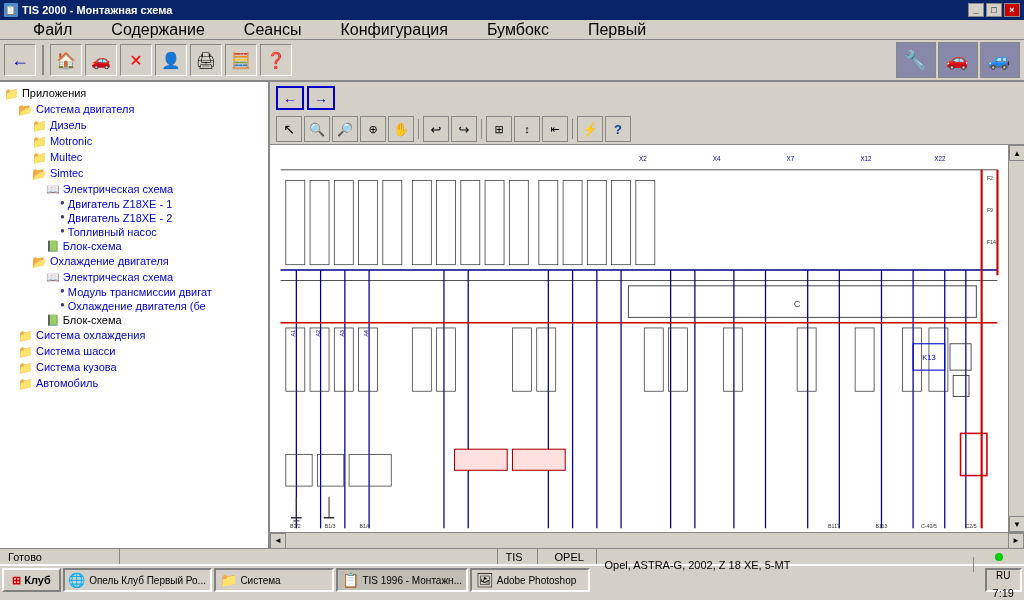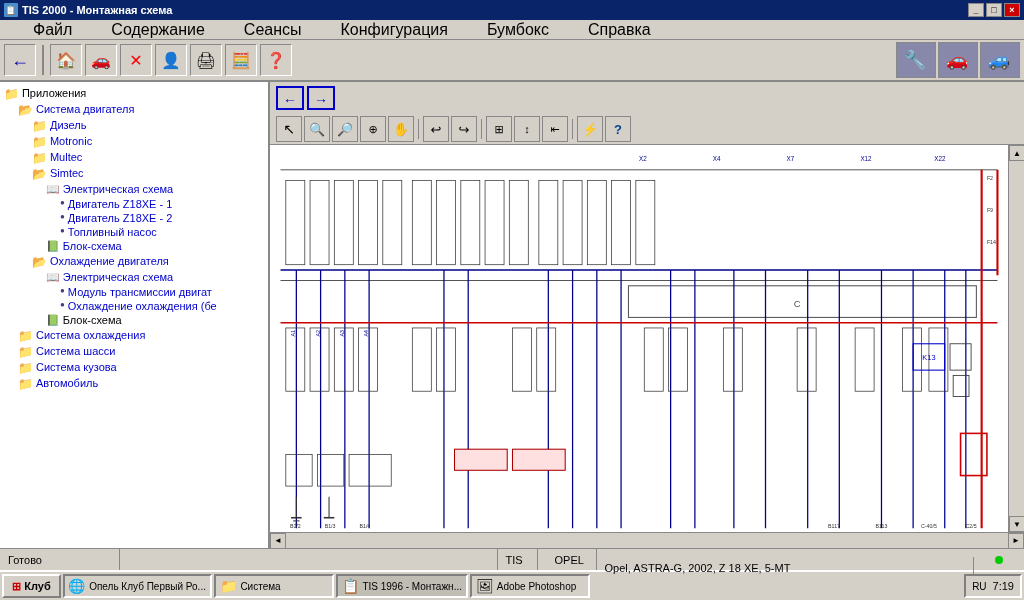--- a/index.html
+++ b/index.html
@@ -193,21 +193,21 @@
 
     
     .diagram-svg {
       width: calc(100% - 16px);
       height: 100%;
     }
 
     
     .status-bar {
       background: #d4d0c8;
-      height: 22px;
+      height: 16px;
       border-top: 1px solid #888;
       display: flex;
       align-items: center;
       font-size: 11px;
     }
     .status-section {
       padding: 2px 8px;
       border-right: 1px solid #888;
       height: 100%;
       display: flex;
@@ -269,20 +269,21 @@
     .taskbar-tray {
       display: flex;
       align-items: center;
       background: #d4d0c8;
       border: 2px solid;
       border-color: #808080 #fff #fff #808080;
       padding: 0 6px;
       height: 24px;
       gap: 6px;
       font-size: 11px;
+      flex-direction: column;
     }
 
     
     .green-dot { width: 8px; height: 8px; background: #00cc00; border-radius: 50%; display: inline-block; }
 
     
     .left-panel::-webkit-scrollbar { width: 14px; }
     .left-panel::-webkit-scrollbar-track { background: #d4d0c8; }
     .left-panel::-webkit-scrollbar-thumb { background: #a0a0a0; border: 1px solid #888; }
   </style>
@@ -300,21 +301,21 @@
     <div class="title-btn" style="background:#cc0000;color:white;">×</div>
   </div>
 </div>
 
 <div class="menu-bar">
   <span class="menu-item">Файл</span>
   <span class="menu-item">Содержание</span>
   <span class="menu-item">Сеансы</span>
   <span class="menu-item">Конфигурация</span>
   <span class="menu-item">Бумбокс</span>
-  <span class="menu-item">Справка</span>
+  <span class="menu-item">Первый</span>
 </div>
 
 <div class="toolbar">
 
   <div class="toolbar-btn" style="font-size:18px;color:#0000aa;">←</div>
   <div class="toolbar-separator"></div>
   <div class="toolbar-btn">🏠</div>
   <div class="toolbar-btn">🚗</div>
   <div class="toolbar-btn" style="color:red;">✕</div>
   <div class="toolbar-btn">👤</div>
@@ -385,21 +386,21 @@
     <div class="tree-item tree-indent-3">
       <span class="book-icon">📖</span>
       <span class="tree-link">Электрическая схема</span>
     </div>
     <div class="tree-item tree-indent-4">
       <span class="bullet">●</span>
       <span class="tree-link">Модуль трансмиссии двигат</span>
     </div>
     <div class="tree-item tree-indent-4">
       <span class="bullet">●</span>
-      <span class="tree-link">Охлаждение охлаждения (бе</span>
+      <span class="tree-link">Охлаждение двигателя (бе</span>
     </div>
     <div class="tree-item tree-indent-3">
       <span class="book-icon">📗</span>
       <span class="tree-text">Блок-схема</span>
     </div>
     <div class="tree-item tree-indent-1">
       <span class="folder-icon">📁</span>
       <span class="tree-link">Система охлаждения</span>
     </div>
     <div class="tree-item tree-indent-1">

